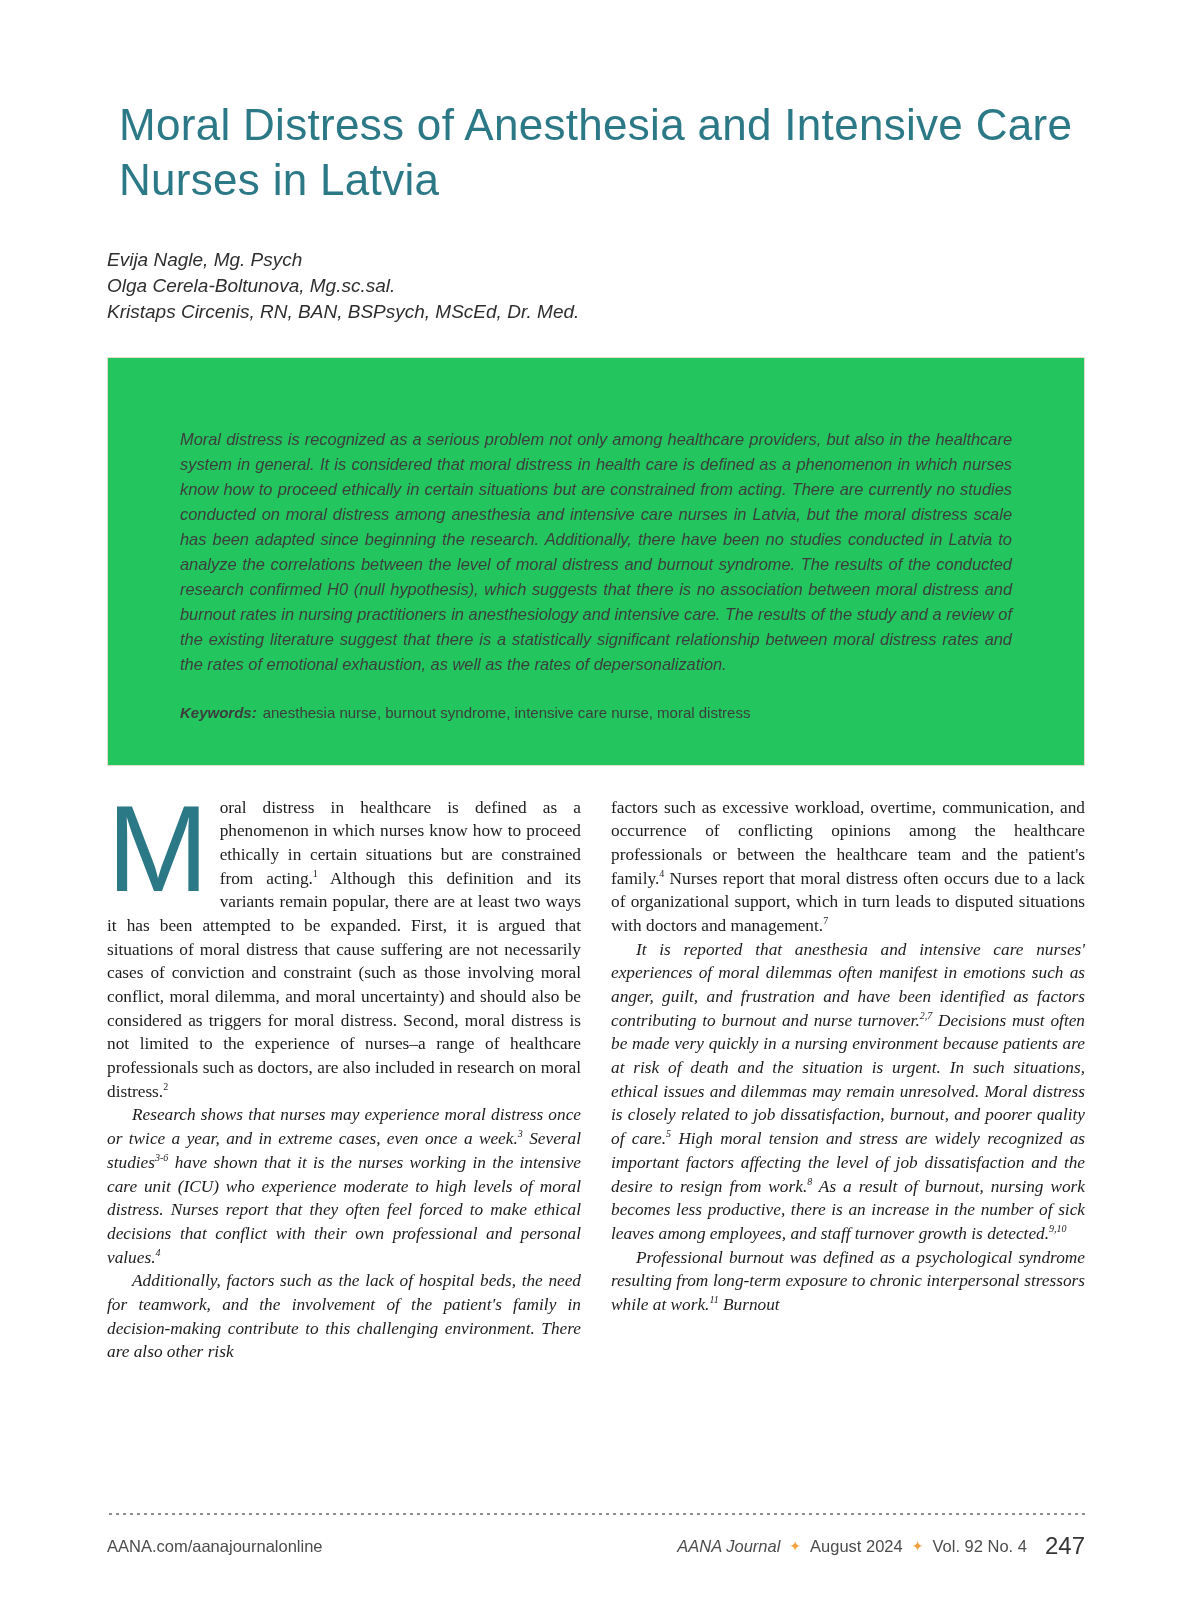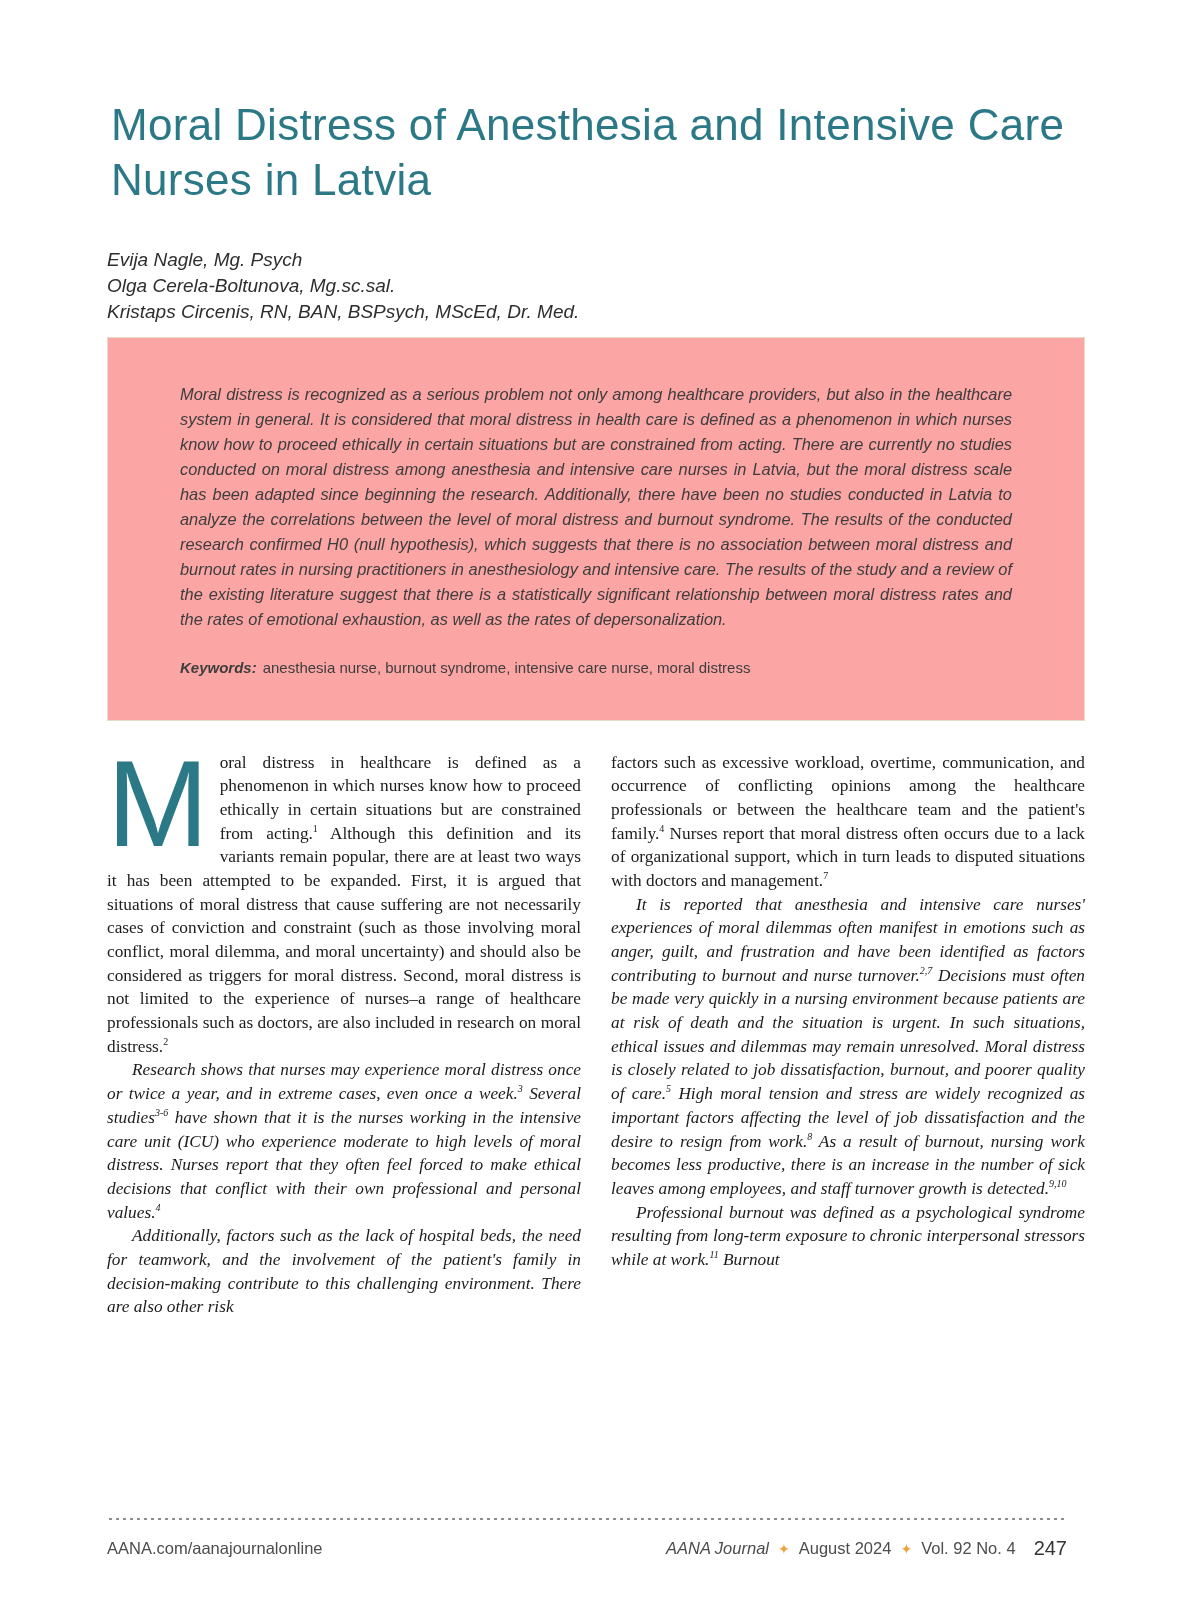--- a/index.html
+++ b/index.html
@@ -7,42 +7,42 @@
   .page {
     position: relative;
     width: 1200px;
     height: 1606px;
     margin: 0 auto;
     background: #ffffff;
     overflow: hidden;
     padding: 0 115px 0 107px;
   }
   .article-title {
-    margin: 98px 0 0 4px;
+    margin: 98px 0 0 12px;
     font-family: "Liberation Sans", sans-serif;
     font-weight: 400;
     font-size: 44px;
     line-height: 1.24;
     letter-spacing: 0.3px;
     color: #2b7886;
   }
   .authors {
     margin-top: 40px;
     font-family: "Liberation Sans", sans-serif;
     font-style: italic;
     font-weight: 500;
     font-size: 19px;
     line-height: 1.36;
     color: #2e2e2e;
   }
   .abstract-box {
-    margin-top: 12px;
-    background: #fca5a5;
+    margin-top: 32px;
+    background: #22c55e;
     border: 1px solid #e5ddc9;
-    padding: 44px 72px 42px 72px;
+    padding: 69px 72px 42px 72px;
   }
   .abstract-text {
     margin: 0;
     font-family: "Liberation Sans", sans-serif;
     font-style: italic;
     font-size: 16.4px;
     line-height: 1.53;
     text-align: justify;
     color: #3d3d3d;
   }
@@ -81,21 +81,21 @@
     font-family: "Liberation Sans", sans-serif;
     font-weight: 400;
     font-size: 122px;
     line-height: 0.76;
     color: #2b7886;
     margin: 7px 11px 0 0;
   }
   .footer {
     position: absolute;
     left: 107px;
-    right: 133px;
+    right: 115px;
     bottom: 46px;
   }
   .dotted-rule {
     height: 4px;
     background-image: radial-gradient(circle, #8a8a8a 1.1px, rgba(0,0,0,0) 1.4px);
     background-size: 7px 4px;
     background-repeat: repeat-x;
     margin-bottom: 16px;
   }
   .footer-row {
@@ -108,21 +108,21 @@
   }
   .footer-right { display: inline-flex; align-items: center; }
   .journal-name { font-style: italic; }
   .diamond {
     color: #f0a13e;
     font-size: 14px;
     margin: 0 9px;
     font-style: normal;
   }
   .page-num {
-    font-size: 20px;
+    font-size: 24px;
     color: #353535;
     margin-left: 18px;
   }
 </style>
 </head>
 <body>
 
 <div class="page">
 
   <h1 class="article-title">Moral Distress of Anesthesia and Intensive Care Nurses in Latvia</h1>

